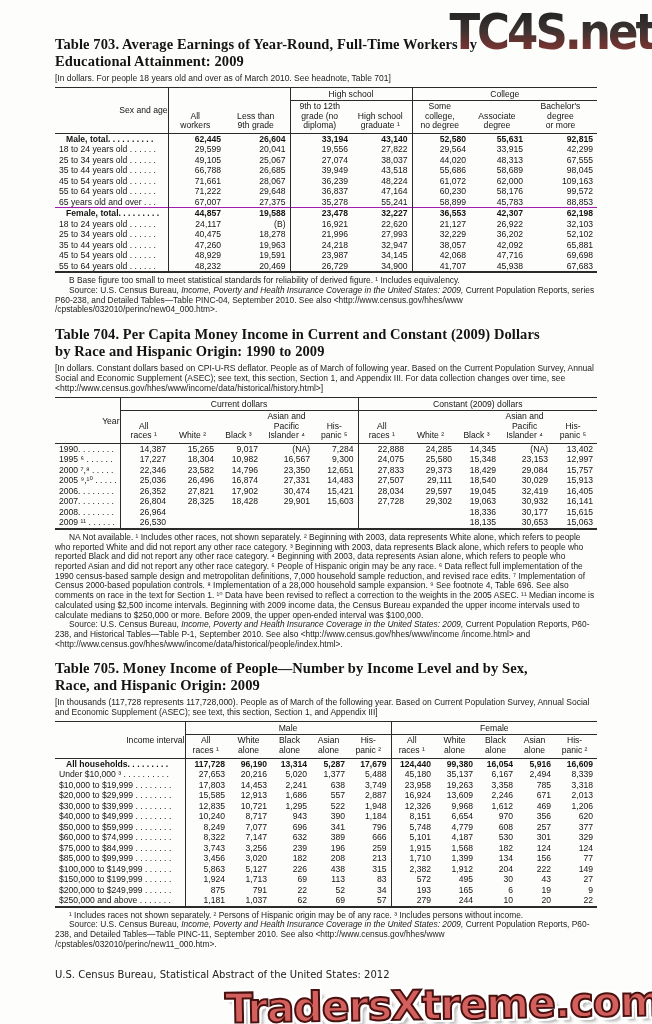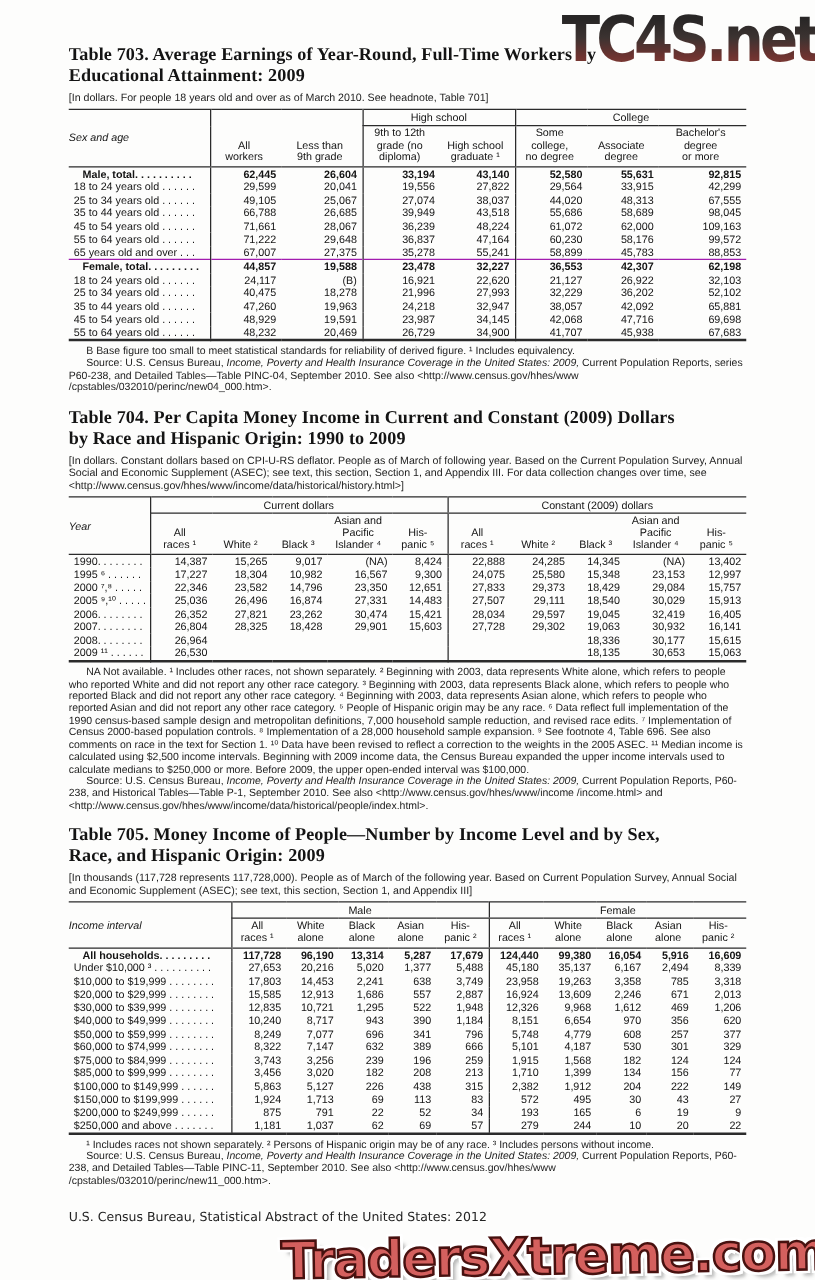--- a/index.html
+++ b/index.html
@@ -17,21 +17,21 @@
     white-space:pre-line; letter-spacing:.1px; margin-bottom:4px;
   }
   .headnote { font-size:8.5px; line-height:10px; margin-bottom:4px; color:#1c1c1c; }
 
   table { width:100%; border-collapse:collapse; table-layout:fixed;
           border-top:1.5px solid #2b2b2b; border-bottom:2.5px solid #2b2b2b;
           font-size:8.6px; }
   th { font-weight:normal; }
   .sp { text-align:center; border-bottom:1px solid #2b2b2b; padding:1px 2px; line-height:10px; }
   .sp.blank { border-bottom:none; }
-  .stub { text-align:left; vertical-align:middle; border-bottom:1.5px solid #2b2b2b;font-style:italic; }
+  .stub { text-align:right; vertical-align:middle; border-bottom:1.5px solid #2b2b2b; }
   .colh { text-align:center; vertical-align:bottom; padding:1px 4px 2px 1px;
           line-height:9.6px; white-space:pre-line; border-bottom:1.5px solid #2b2b2b; }
   .vleft { border-left:1px solid #2b2b2b; }
   td { line-height:10.5px; padding:0 1px; }
   td.lbl { white-space:nowrap; overflow:hidden; padding-left:4px; }
   td.num { text-align:right; padding-right:4px; white-space:nowrap; }
   tr.bold td { font-weight:bold; }
   tr.bold td.lbl { padding-left:11px; }
   tr.sep td { border-top:1px solid #a21caf; }
 
@@ -319,21 +319,21 @@
 panic ⁵</th>
           </tr>
         </thead>
         <tbody>
             <tr>
               <td class="lbl">1990. . . . . . . .</td>
               <td class="num vleft">14,387</td>
               <td class="num">15,265</td>
               <td class="num">9,017</td>
               <td class="num">(NA)</td>
-              <td class="num">8,424</td>
+              <td class="num">7,284</td>
               <td class="num vleft">22,888</td>
               <td class="num">24,285</td>
               <td class="num">14,345</td>
               <td class="num">(NA)</td>
               <td class="num">13,402</td>
             </tr>
             <tr>
               <td class="lbl">1995 ⁶ . . . . . .</td>
               <td class="num vleft">17,227</td>
               <td class="num">18,304</td>
@@ -369,21 +369,21 @@
               <td class="num vleft">27,507</td>
               <td class="num">29,111</td>
               <td class="num">18,540</td>
               <td class="num">30,029</td>
               <td class="num">15,913</td>
             </tr>
             <tr>
               <td class="lbl">2006. . . . . . . .</td>
               <td class="num vleft">26,352</td>
               <td class="num">27,821</td>
-              <td class="num">23,262</td>
+              <td class="num">17,902</td>
               <td class="num">30,474</td>
               <td class="num">15,421</td>
               <td class="num vleft">28,034</td>
               <td class="num">29,597</td>
               <td class="num">19,045</td>
               <td class="num">32,419</td>
               <td class="num">16,405</td>
             </tr>
             <tr>
               <td class="lbl">2007. . . . . . . .</td>

